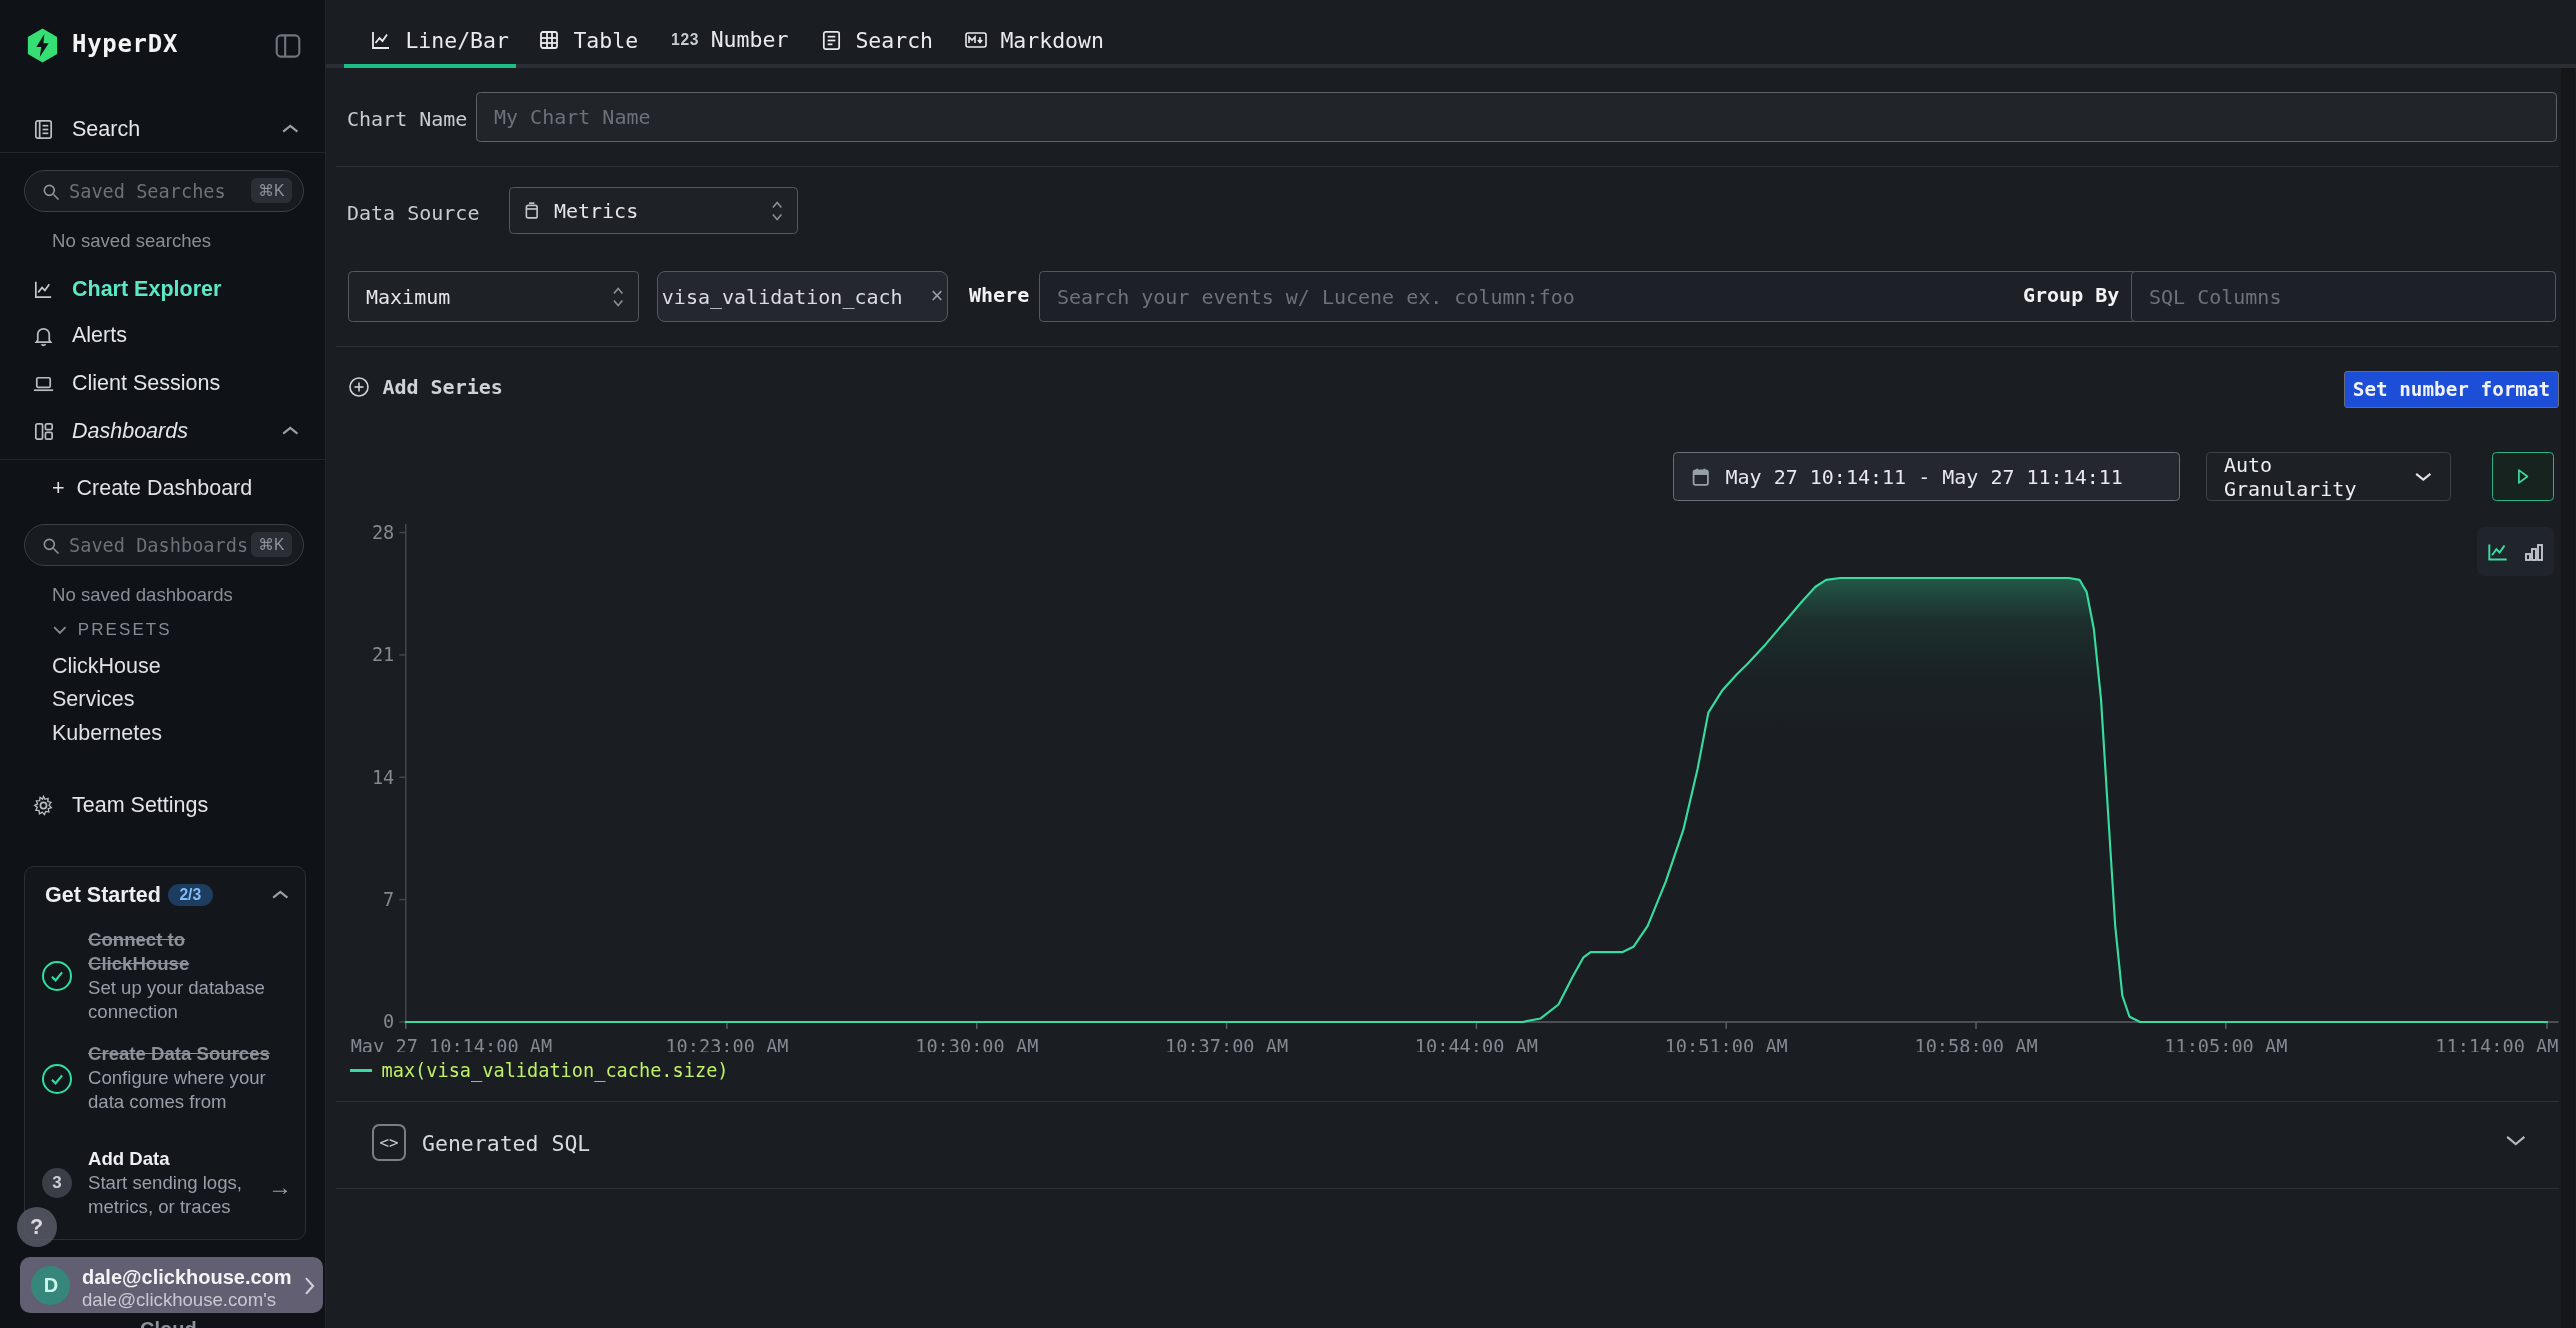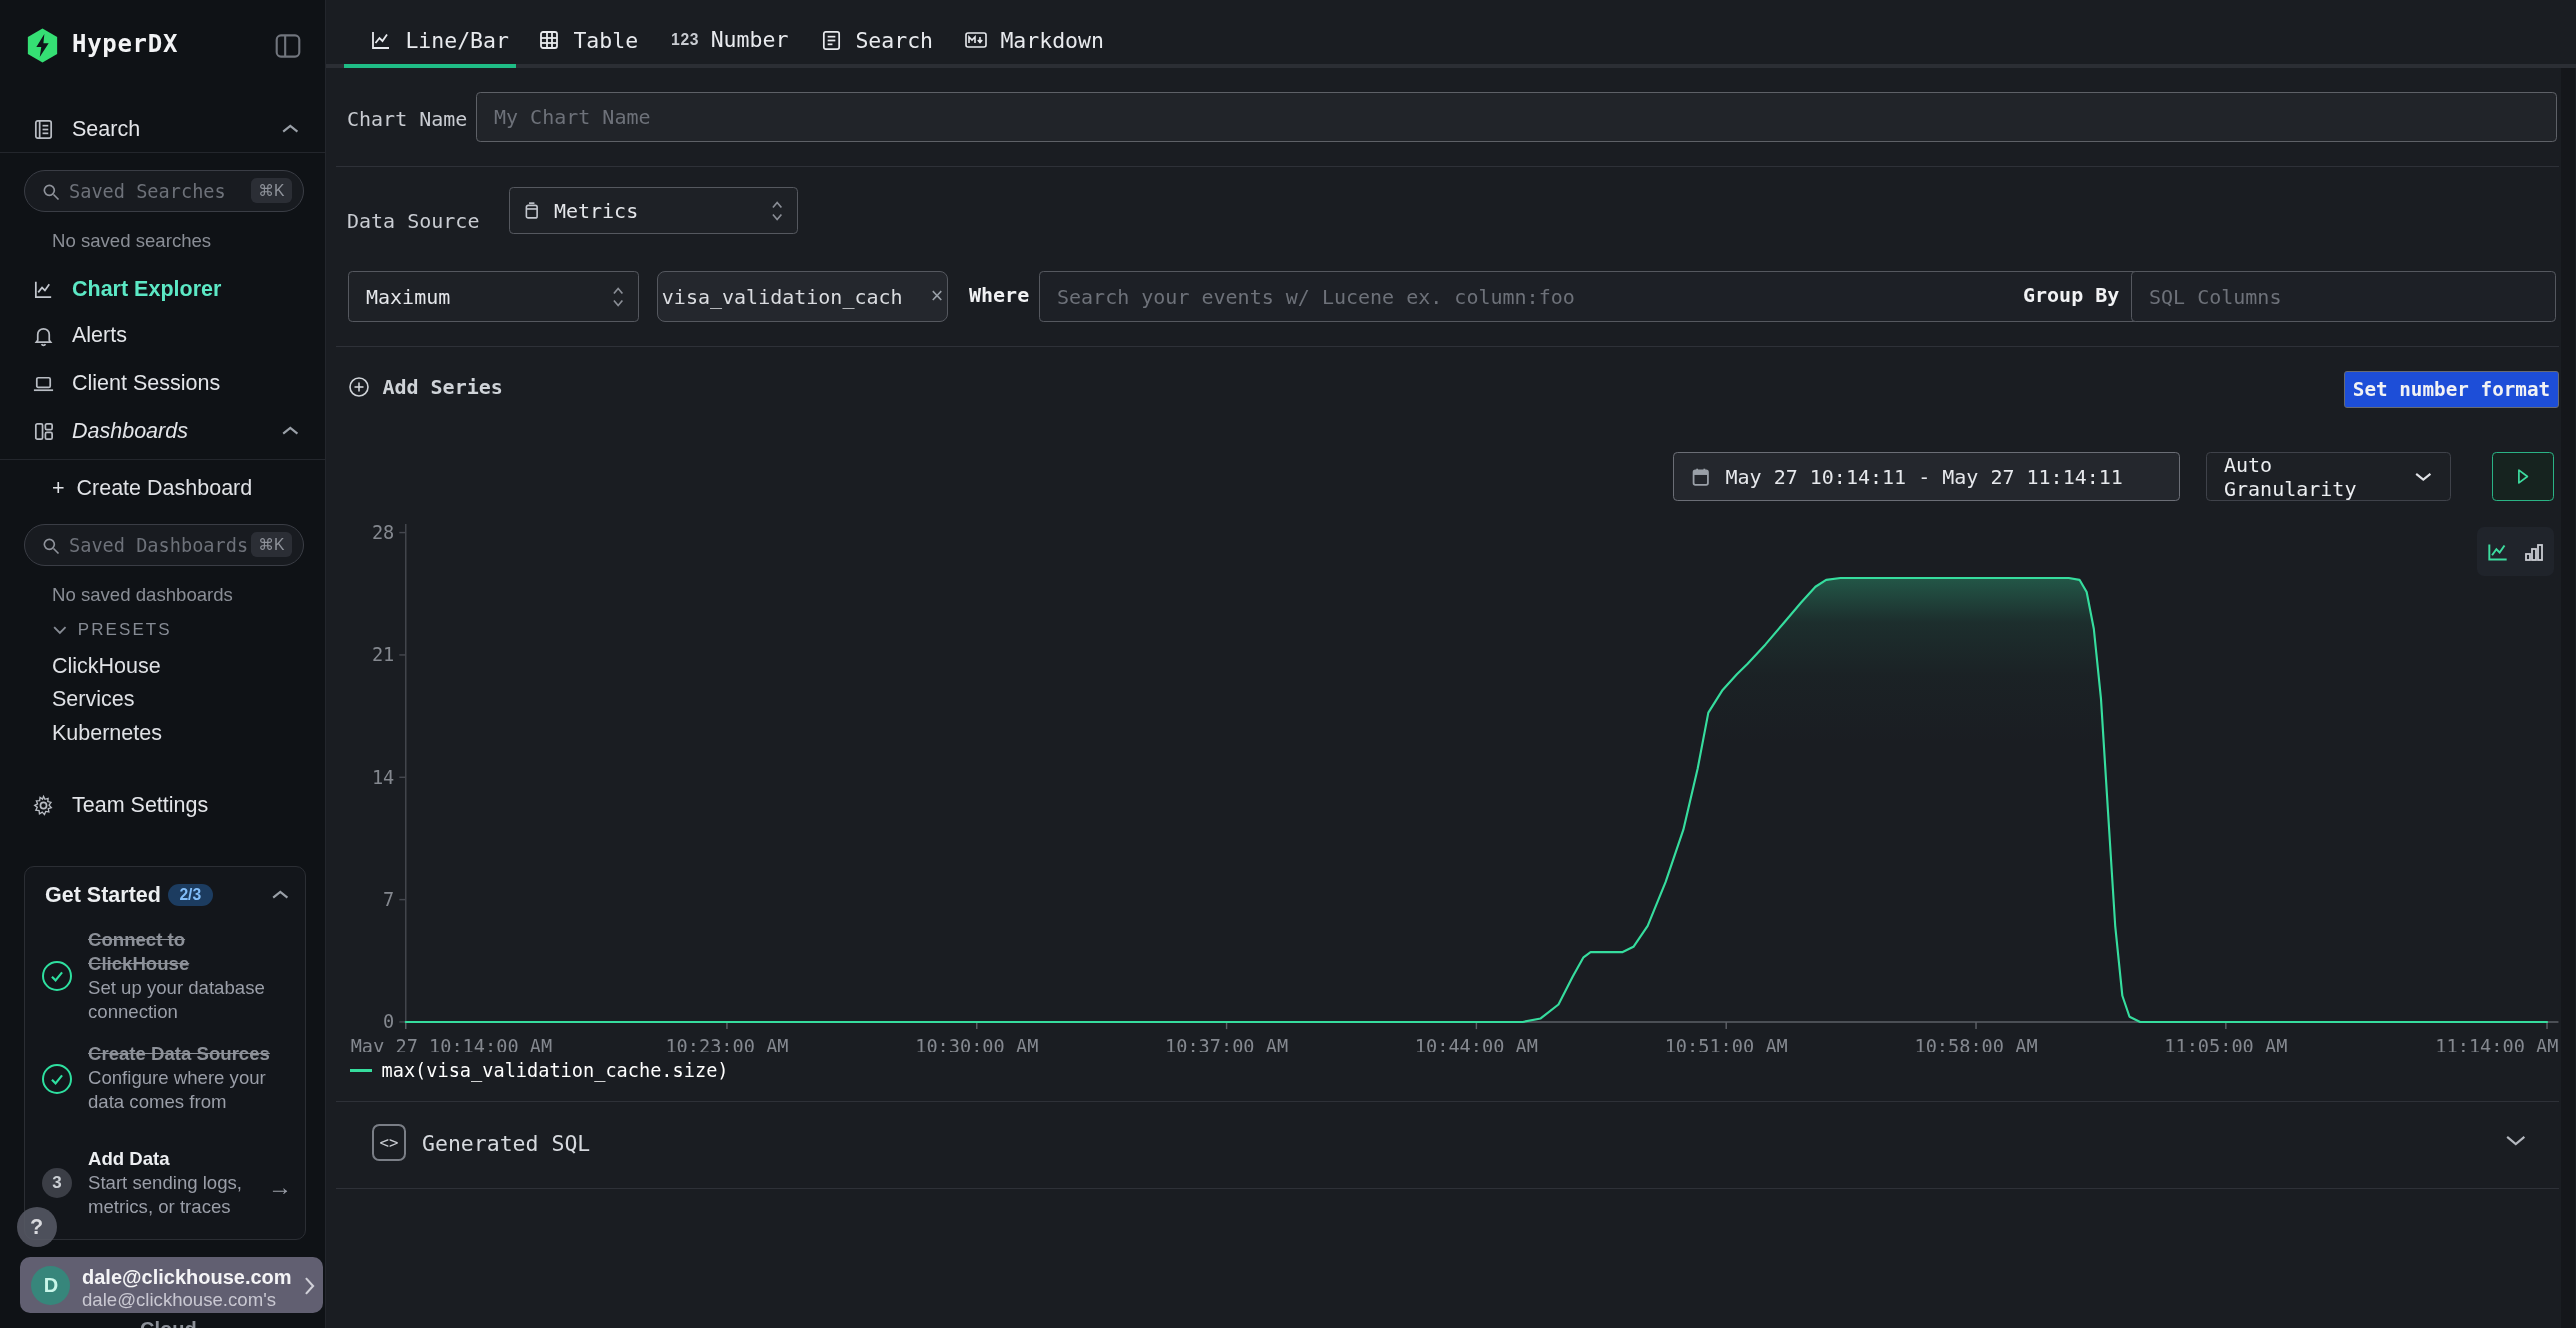--- a/index.html
+++ b/index.html
@@ -116,21 +116,21 @@
     padding:0 17px;cursor:pointer;}
   .gran-box .g-lbl{font-family:"DejaVu Sans Mono",monospace;font-size:20px;color:#eceef1;}
   .play-btn{position:absolute;left:2166px;top:452px;width:62px;height:49px;border:1.4px solid #2ab385;
     border-radius:4.3px;background:#16231f;display:flex;align-items:center;justify-content:center;cursor:pointer;}
   .charttype-toggle{position:absolute;left:2151px;top:527px;width:77px;height:49px;background:#20242b;
     border-radius:7.2px;display:flex;align-items:center;justify-content:center;gap:11.4px;cursor:pointer;}
 
   .chart-wrap{position:absolute;left:10px;top:514px;width:2230px;height:538px;}
   .legend{position:absolute;left:24px;top:1060px;display:flex;align-items:center;gap:10px;}
   .legend .dash{width:21.5px;height:2.9px;background:var(--green);}
-  .legend .l-lbl{font-family:"DejaVu Sans Mono",monospace;font-size:18.6px;color:#ffffff;}
+  .legend .l-lbl{font-family:"DejaVu Sans Mono",monospace;font-size:18.6px;color:#bef264;}
 
   .gensql-row{position:absolute;left:0;top:1102px;width:2250px;height:86px;cursor:pointer;}
   .gensql-icon{position:absolute;left:46px;top:21.5px;width:34px;height:37px;border:2.1px solid #7a7e86;
     border-radius:7.2px;color:#c9ccd2;font-family:"DejaVu Sans Mono",monospace;font-size:15.7px;
     display:flex;align-items:center;justify-content:center;}
   .gensql-lbl{position:absolute;left:96px;top:29px;font-family:"DejaVu Sans Mono",monospace;
     font-size:21.5px;color:#d6d9de;}
   .gensql-chev{position:absolute;right:50px;top:31.5px;width:21.5px;height:13px;}
 
   .scroll-strip{position:absolute;left:2235px;top:68px;width:14.3px;height:1260px;background:#14161a;}
@@ -391,21 +391,21 @@
       <div class="tab-underbar">
         <span class="active-seg"></span>
       </div>
     </div>
 
     <label class="field-label" style="left:21px;top:107px;">Chart Name</label>
     <input class="text-input" style="left: 150px; top: 92px; width: 2081px; height: 50px;" placeholder="My Chart Name">
 
     <div class="sep" style="top:166px;"></div>
 
-    <label class="field-label" style="left:21px;top:201px;margin-top:8px;">Data Source</label>
+    <label class="field-label" style="left:21px;top:201px;">Data Source</label>
     <div class="select-box" style="left:183px;top:187px;width:289px;height:47px;padding-left:11px;gap:11.4px;">
       <span>
         <svg viewBox="0 0 24 24" width="21.5" height="21.5" fill="none" stroke="#c3c7ce" stroke-width="1.8">
           <rect x="6" y="6" width="12" height="14" rx="2"></rect>
             <line x1="6" y1="10" x2="18" y2="10"></line>
             <line x1="9" y1="3.5" x2="15" y2="3.5"></line>
         </svg>
       </span>
       <span class="s-lbl">Metrics</span>
       <span class="updown">

